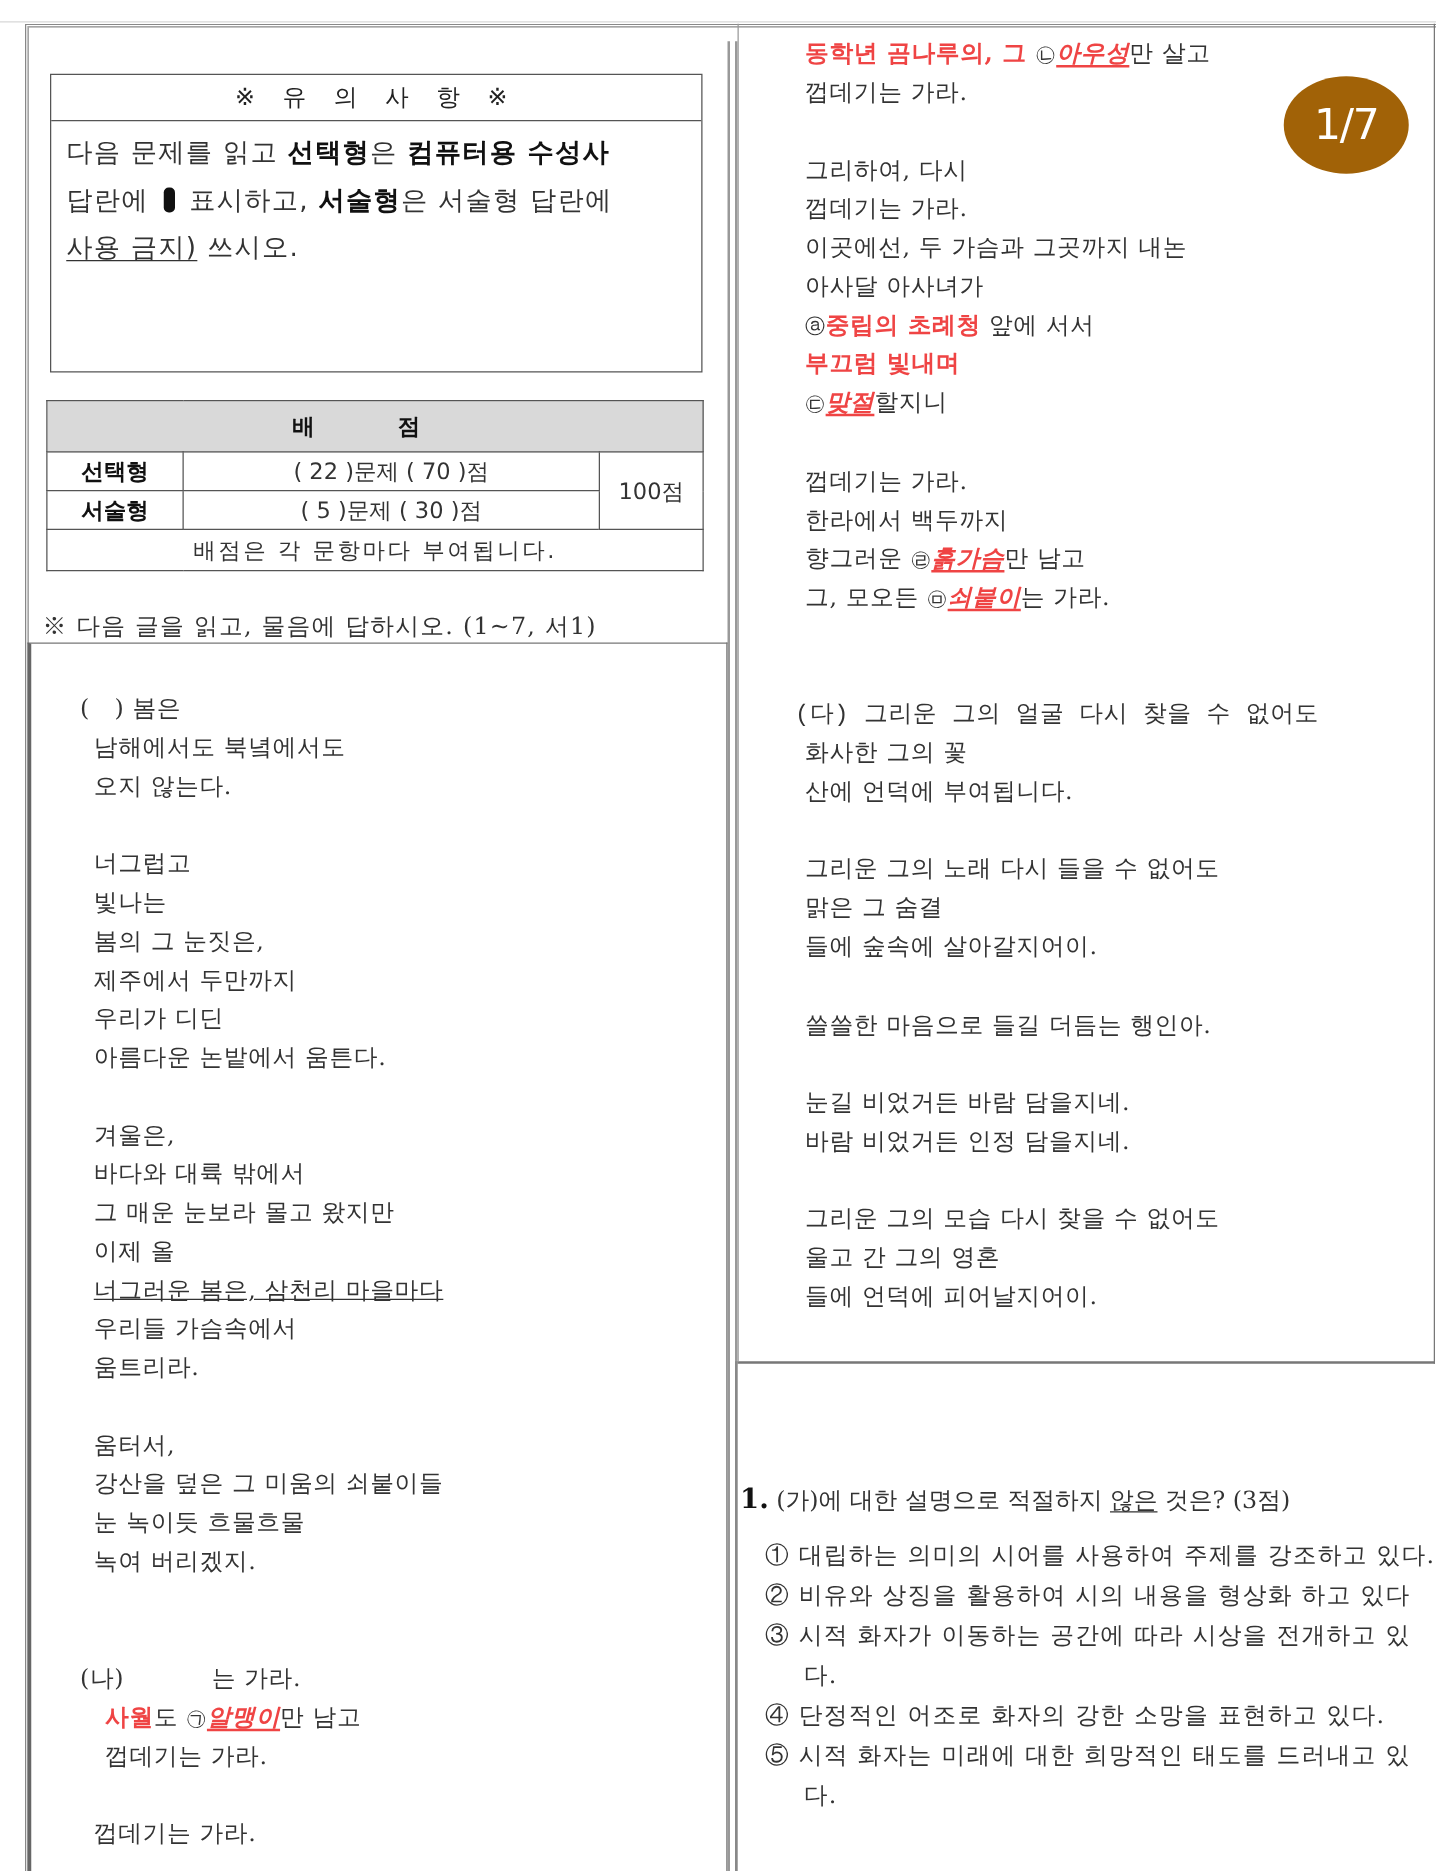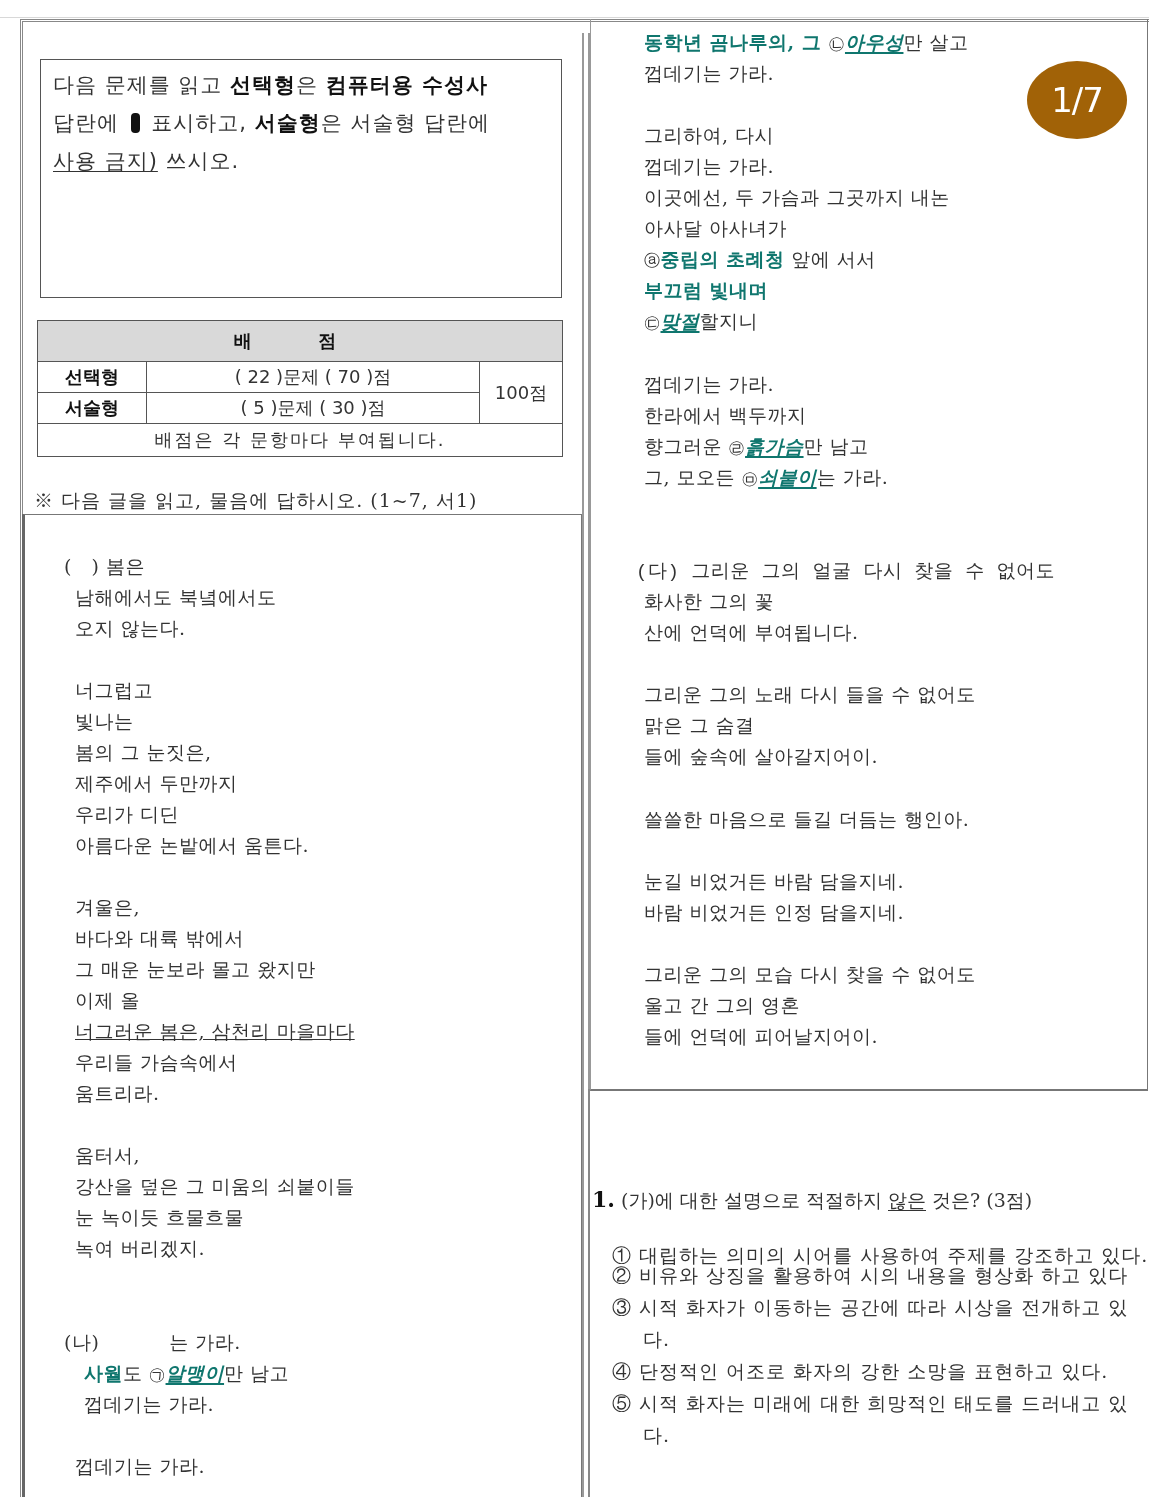--- a/index.html
+++ b/index.html
@@ -41,21 +41,21 @@
     .score-table .foot { height: 32px; letter-spacing: 2px; }
 
     .instruction {
       position: absolute; left: 34px; top: 488px; font-size: 19px; color: #333; letter-spacing: 1px;
     }
     .passage-left {
       position: absolute; left: 22px; top: 514px; width: 556px; height: 990px;
       border-top: 1.5px solid #777; border-right: 1.5px solid #777; border-left: 3px solid #666;
     }
     .poem-line { position: absolute; font-size: 19px; color: #333; white-space: pre; letter-spacing: 0.5px; }
-    .poem-line b { color: #0f766e; }
+    .poem-line b { color: #ef4444; }
     .poem-line .mk { font-size: 16px; }
     .poem-line u { text-decoration-thickness: 1.5px; text-underline-offset: 3px; font-style: italic; }
 
     .passage-right {
       position: absolute; left: 590px; top: 19px; width: 556px; height: 1070px;
       border-right: 1.5px solid #777; border-bottom: 2px solid #777; border-left: 1.5px solid #999;
     }
 
     .page-badge {
       position: absolute; left: 1027px; top: 61px; width: 100px; height: 78px;
@@ -72,20 +72,21 @@
     .bottom-right-left-border { position: absolute; left: 588px; top: 1089px; width: 0; height: 408px; border-left: 2px solid #888; }
   </style>
 </head>
 <body>
 
 <div class="page-top-line"></div>
 <div class="outer-frame"></div>
 <div class="col-divider"></div>
 
 <div class="notice-box">
+  <div class="notice-title">※ 유 의 사 항 ※</div>
   <div class="notice-body">
     <div><span>다음 문제를 읽고 </span><b>선택형</b><span>은 </span><b>컴퓨터용 수성사</b></div>
     <div><span>답란에 </span><span class="bubble-mark"></span><span> 표시하고, </span><b>서술형</b><span>은 서술형 답란에</span></div>
     <div><u>사용 금지)</u><span> 쓰시오.</span></div>
   </div>
 </div>
 
 <table class="score-table">
   <tbody>
       <tr>
@@ -168,19 +169,19 @@
   <div class="poem-line" style="left:644px;top:900px;">바람 비었거든 인정 담을지네.</div>
   <div class="poem-line" style="left:644px;top:962px;">그리운 그의 모습 다시 찾을 수 없어도</div>
   <div class="poem-line" style="left:644px;top:993px;">울고 간 그의 영혼</div>
   <div class="poem-line" style="left:644px;top:1024px;">들에 언덕에 피어날지어이.</div>
 </div>
 
 <div class="bottom-right-left-border"></div>
 
 <div class="question"><span class="qnum">1.</span><span> (가)에 대한 설명으로 적절하지 </span><u>않은</u><span> 것은? (3점)</span></div>
 
-<div class="choice" style="top:1231px;margin-top:12px;"><span>①</span><span> 대립하는 의미의 시어를 사용하여 주제를 강조하고 있다.</span></div>
+<div class="choice" style="top:1231px;"><span>①</span><span> 대립하는 의미의 시어를 사용하여 주제를 강조하고 있다.</span></div>
 <div class="choice" style="top:1263px;"><span>②</span><span> 비유와 상징을 활용하여 시의 내용을 형상화 하고 있다</span></div>
 <div class="choice" style="top:1295px;"><span>③</span><span> 시적 화자가 이동하는 공간에 따라 시상을 전개하고 있</span><br><span class="cont" style="top:32px;">다.</span></div>
 <div class="choice" style="top:1359px;"><span>④</span><span> 단정적인 어조로 화자의 강한 소망을 표현하고 있다.</span></div>
 <div class="choice" style="top:1391px;"><span>⑤</span><span> 시적 화자는 미래에 대한 희망적인 태도를 드러내고 있</span><br><span class="cont" style="top:32px;">다.</span></div>
 
 <div class="page-badge">1/7</div>
 
 </body></html>

